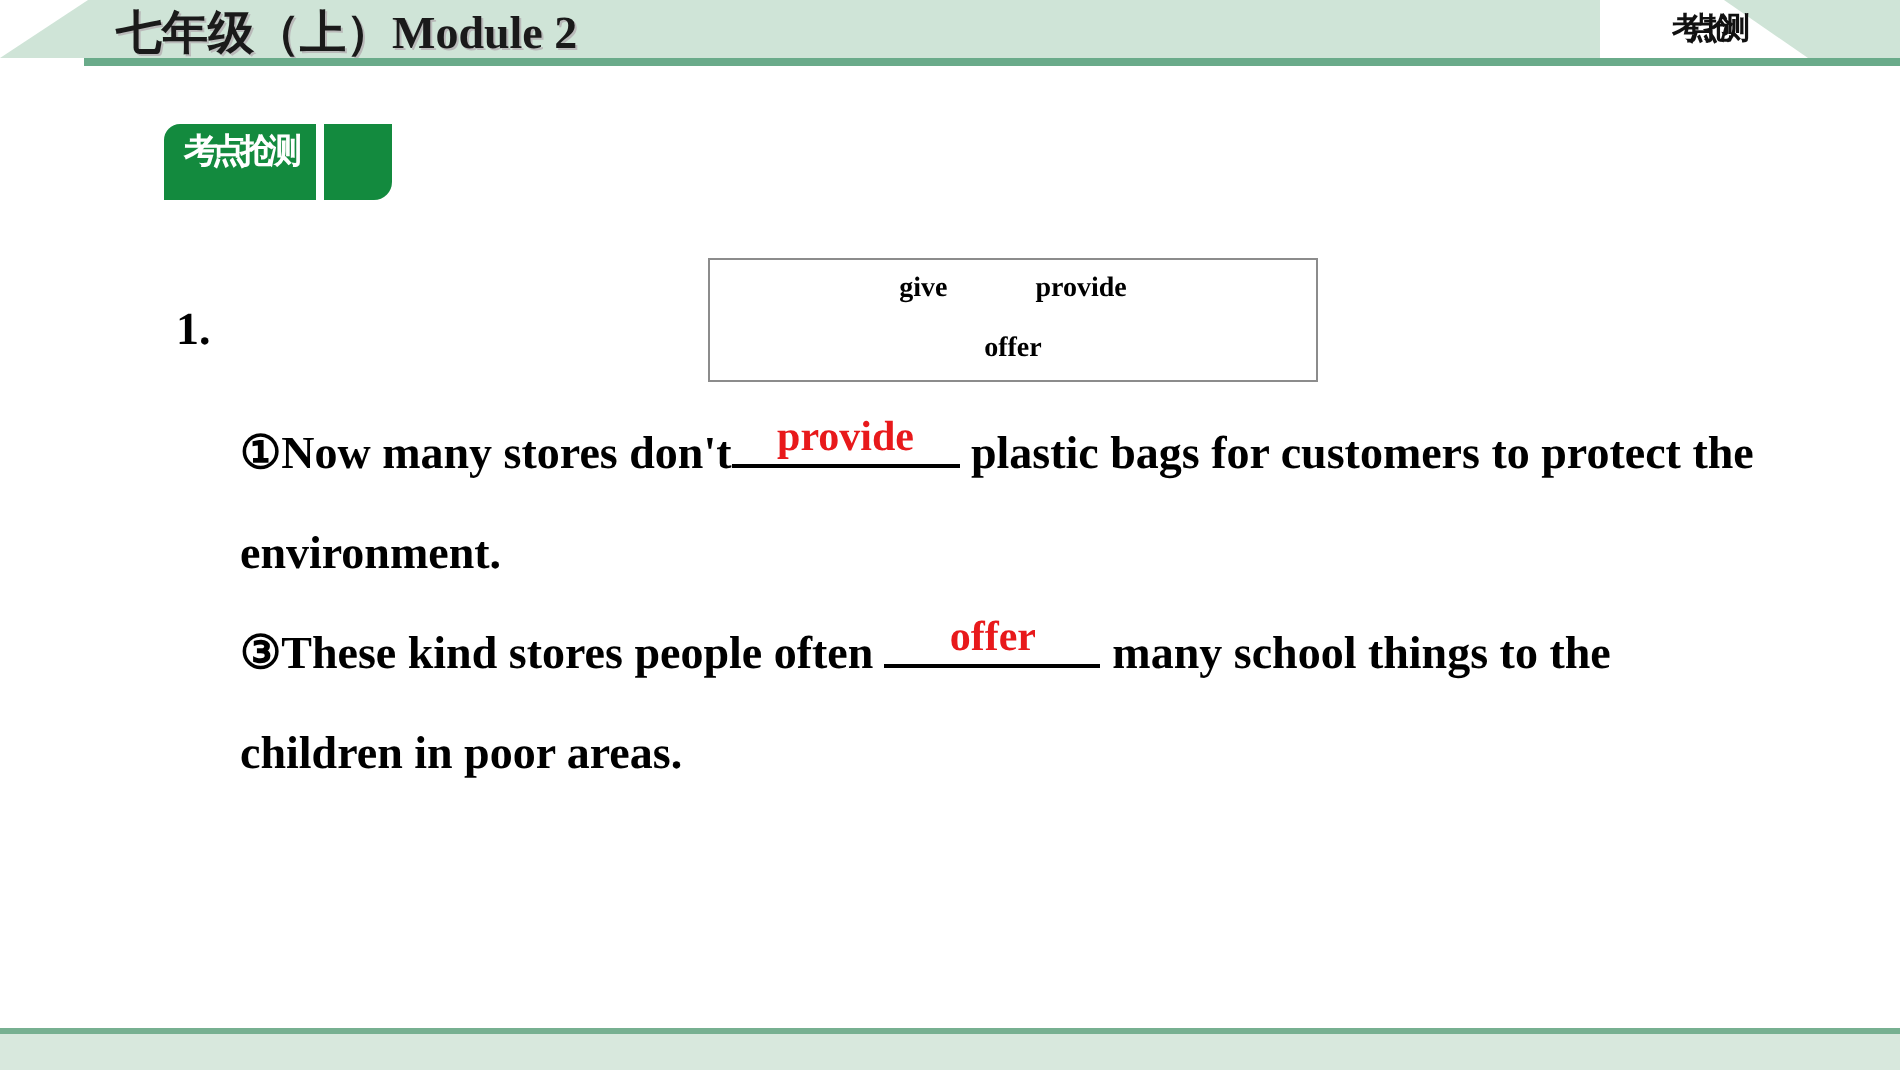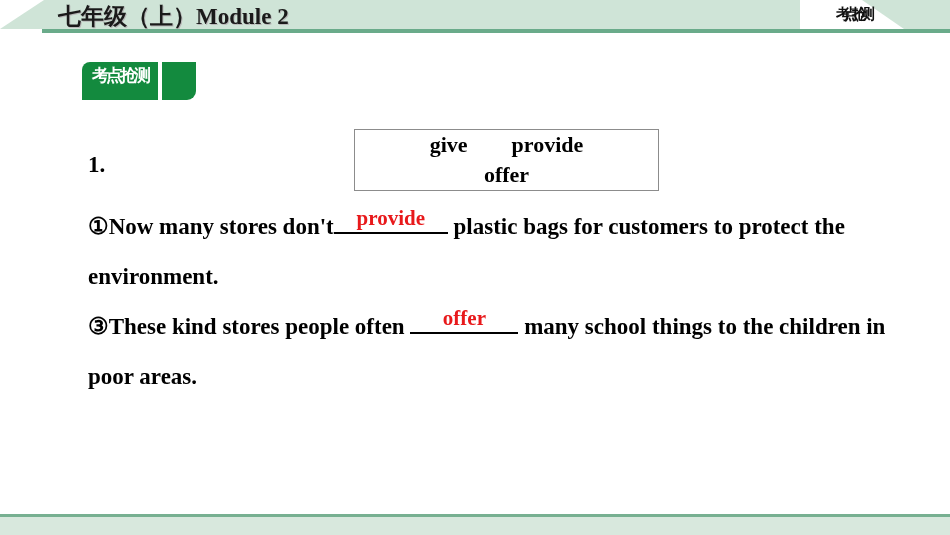--- a/index.html
+++ b/index.html
@@ -143,21 +143,21 @@
     left: 354px;
     top: 19px;
     width: 305px;
     height: 62px;
     border: 1px solid #8c8c8c;
     background: #ffffff;
     box-sizing: border-box;
   }
   .wordbox-line {
     text-align: center;
-    font-size: 22px;
+    font-size: 14px;
     font-weight: bold;
     color: #000000;
     line-height: 30px;
   }
   .wordbox-line .w {
     display: inline-block;
   }
   .wordbox-line .w + .w {
     margin-left: 44px;
   }
@@ -167,20 +167,21 @@
     left: 88px;
     top: 92px;
     width: 800px;
     font-size: 23px;
     font-weight: bold;
     color: #000000;
     line-height: 50px;
   }
   .sentence-line {
     white-space: normal;
+    margin-left: 32px;
   }
   .circnum {
     font-weight: bold;
   }
 
   .blank {
     position: relative;
     display: inline-block;
     border-bottom: 2px solid #000000;
     vertical-align: baseline;

